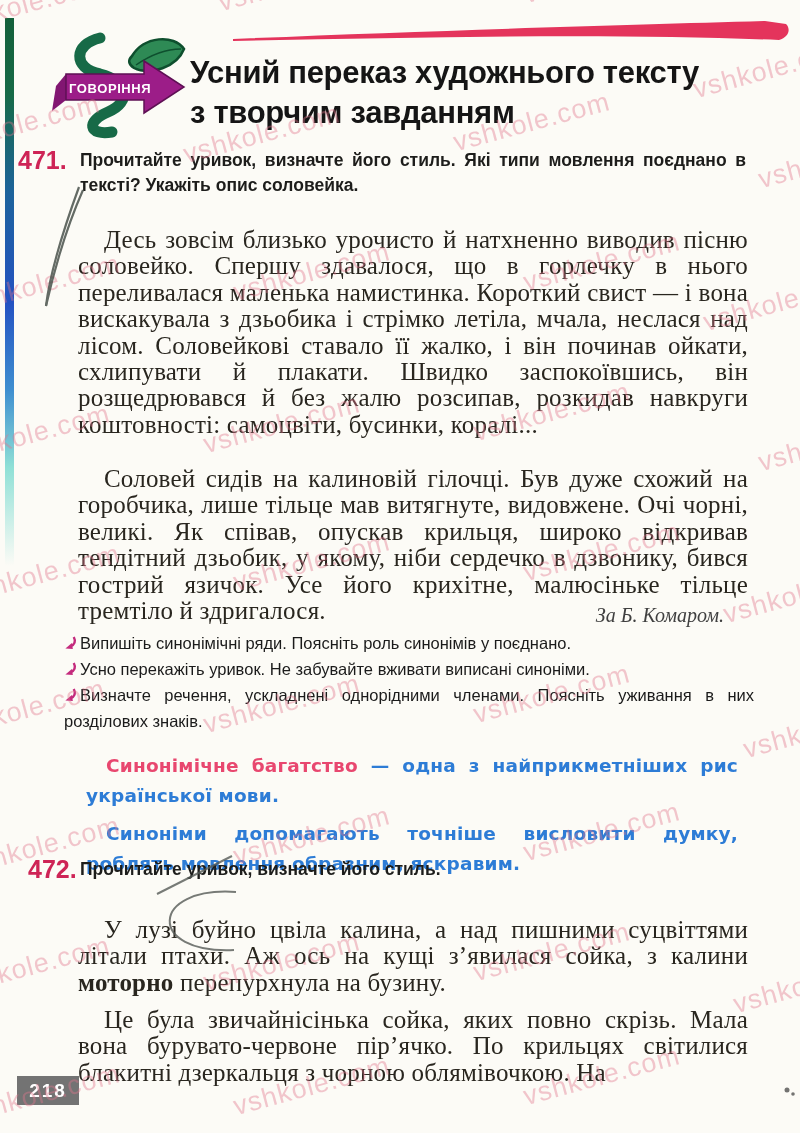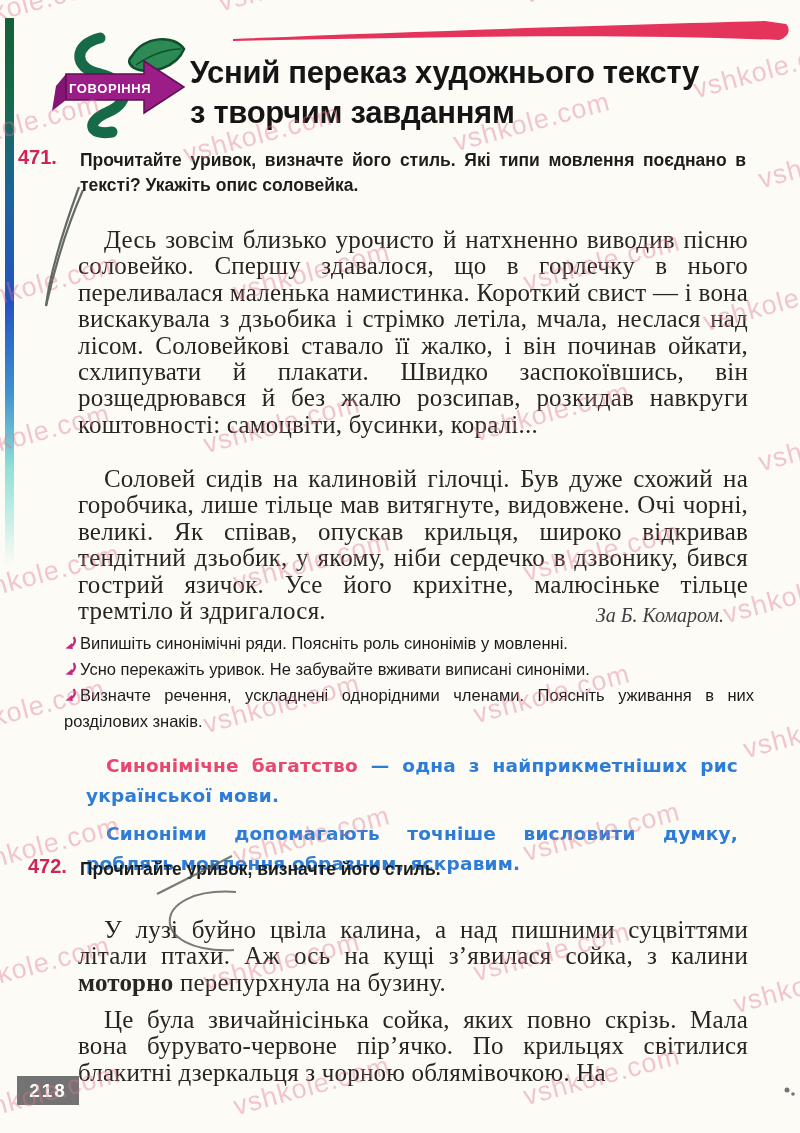--- a/index.html
+++ b/index.html
@@ -18,21 +18,21 @@
   }
 
   
   .header-icon{left:50px;top:24px;width:146px;height:120px;z-index:12;}
   .page-title{
     left:190px;top:53px;width:600px;z-index:12;
     font-weight:700;font-size:31px;line-height:40px;letter-spacing:-0.3px;color:#151515;
   }
 
   .ex-num{
-    font-weight:700;font-size:20px;color:#ce2456;z-index:12;
+    font-weight:700;font-size:25px;color:#ce2456;z-index:12;
     font-family:"Liberation Sans",sans-serif;
   }
   .ex471-num{left:18px;top:146px;}
   .ex472-num{left:18px;top:855px;margin-left:10px;}
 
   .instr{
     font-weight:700;font-size:17.5px;line-height:24.5px;color:#1d1d1b;z-index:12;
     text-align:justify;
   }
   .ex471-instr{left:80px;top:148px;width:666px;}
@@ -120,21 +120,21 @@
 <p class="abs serif-par par1">Десь зовсім близько урочисто й натхненно виводив пісню соловейко. Спершу здавалося, що в горлечку в нього переливалася маленька намистинка. Короткий свист — і вона вискакувала з дзьобика і стрімко летіла, мчала, неслася над лісом. Соловейкові ставало її жалко, і він починав ойкати, схлипувати й плакати. Швидко заспокоївшись, він розщедрювався й без жалю розсипав, розкидав навкруги коштовності: самоцвіти, бусинки, коралі...</p>
 <p class="abs serif-par par2">Соловей сидів на калиновій гілочці. Був дуже схожий на горобчика, лише тільце мав витягнуте, видовжене. Очі чорні, великі. Як співав, опускав крильця, широко відкривав тендітний дзьобик, у якому, ніби сердечко в дзвонику, бився гострий язичок. Усе його крихітне, малюсіньке тільце тремтіло й здригалося.</p>
 
 <div class="abs attribution">За Б. Комаром.</div>
 
 <ul class="abs tasks">
   <li>
     <svg class="task-icon" width="13" height="15" viewBox="0 0 14 16">
         <path d="M10.5 1 C 13 5.5, 11.5 9.5, 7 11" fill="none" stroke="#c42b7d" stroke-width="2.6"></path>
         <polygon points="8.5,7.5 1.5,13.5 9.5,14" fill="#c42b7d"></polygon>
-      </svg><span>Випишіть синонімічні ряди. Поясніть роль синонімів у мовленні.</span>
+      </svg><span>Випишіть синонімічні ряди. Поясніть роль синонімів у поєднано.</span>
   </li>
   <li>
     <svg class="task-icon" width="13" height="15" viewBox="0 0 14 16">
         <path d="M10.5 1 C 13 5.5, 11.5 9.5, 7 11" fill="none" stroke="#c42b7d" stroke-width="2.6"></path>
         <polygon points="8.5,7.5 1.5,13.5 9.5,14" fill="#c42b7d"></polygon>
       </svg><span>Усно перекажіть уривок. Не забувайте вживати виписані синоніми.</span>
   </li>
   <li>
     <svg class="task-icon" width="13" height="15" viewBox="0 0 14 16">
         <path d="M10.5 1 C 13 5.5, 11.5 9.5, 7 11" fill="none" stroke="#c42b7d" stroke-width="2.6"></path>

